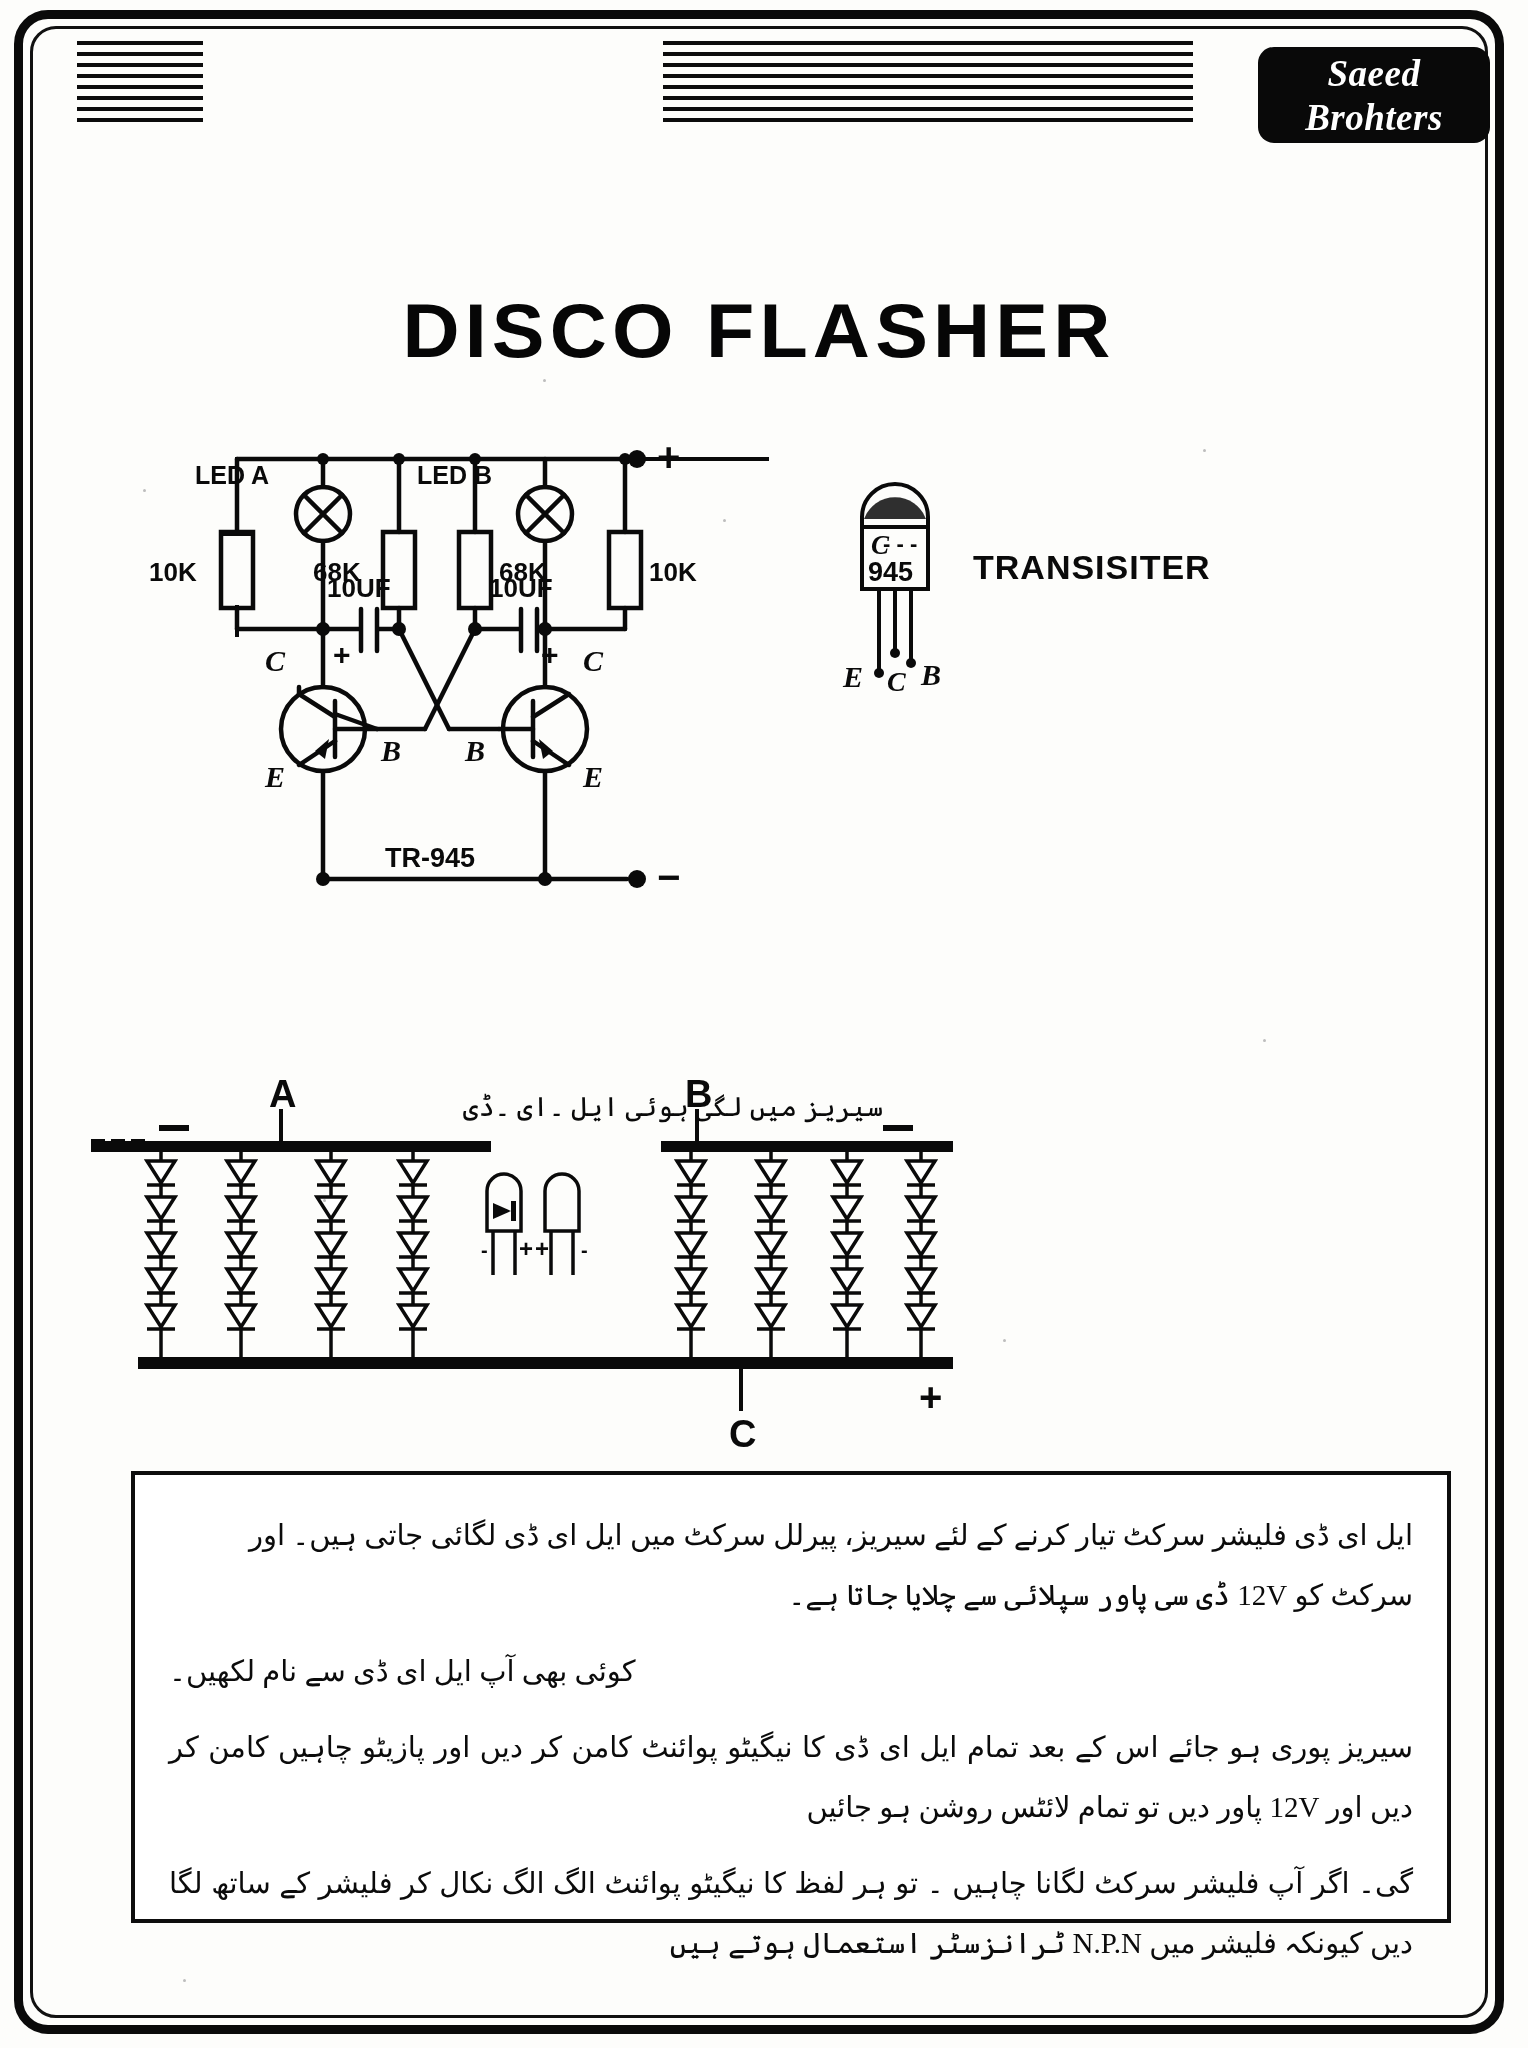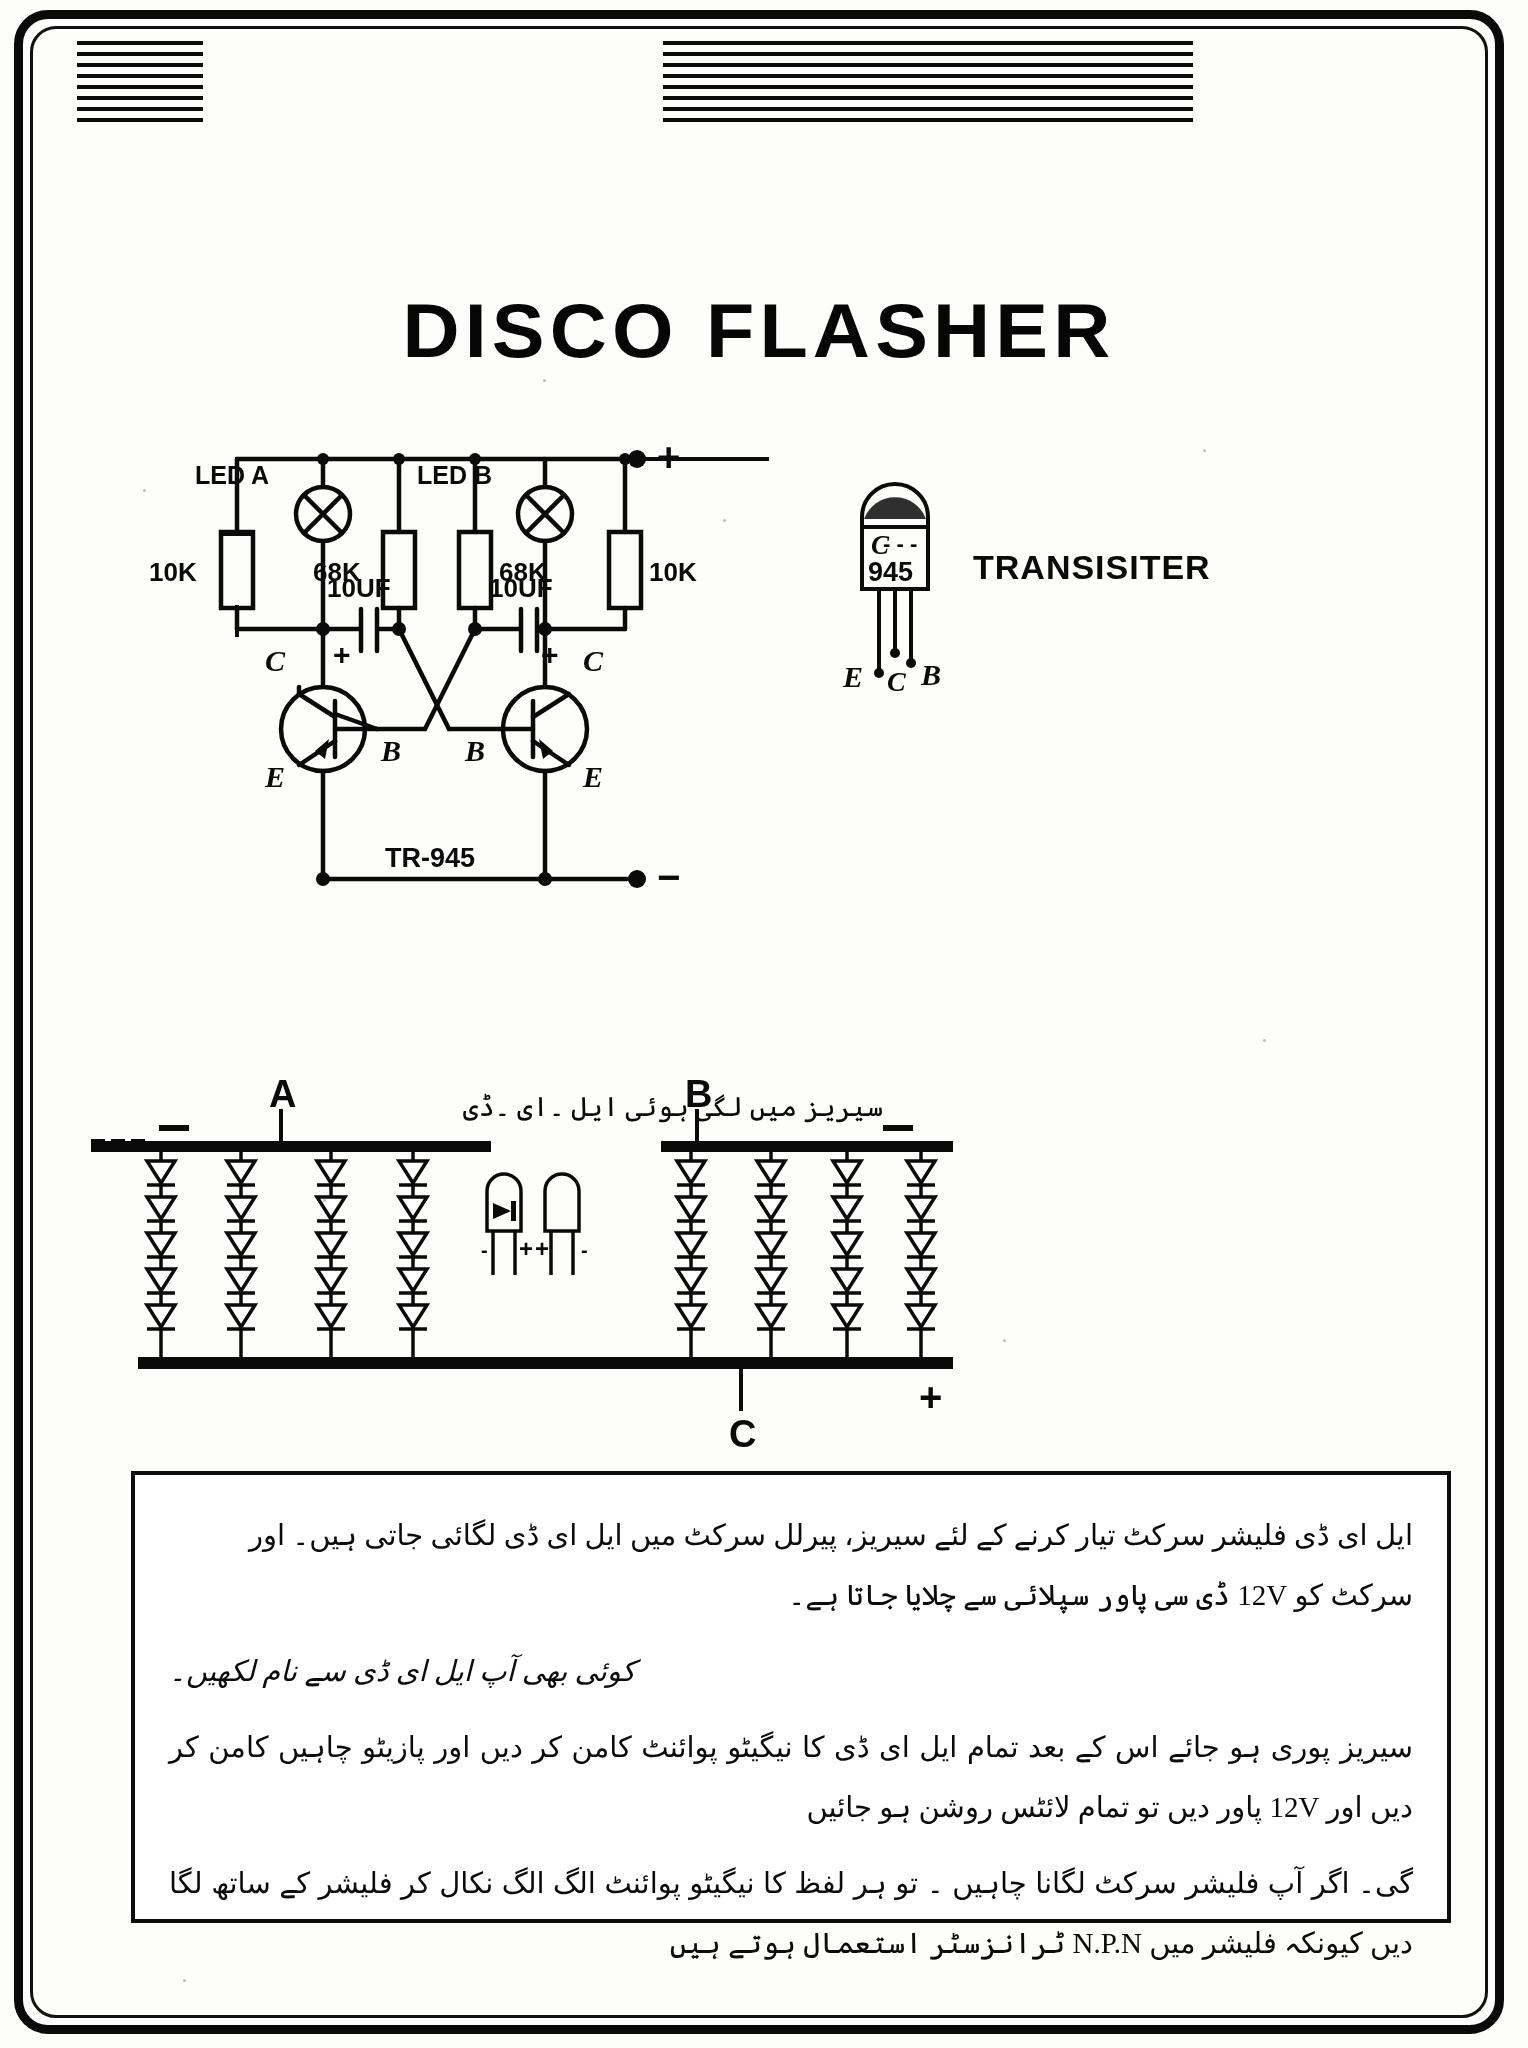--- a/index.html
+++ b/index.html
@@ -135,20 +135,24 @@
     </div>
     <div class="rule-stack" id="rules-right">
       <i></i>
         <i></i>
         <i></i>
         <i></i>
         <i></i>
         <i></i>
         <i></i>
         <i></i>
+    </div>
+    <div id="brand-badge">
+      <div>Saeed</div>
+      <div>Brohters</div>
     </div>
   </div>
 
   <div id="project-title">DISCO FLASHER</div>
 
   <div id="schematic">
     <svg width="1290" height="640" viewBox="0 0 1290 640" xmlns="http://www.w3.org/2000/svg">
       <g stroke="#0a0a0a" stroke-width="4" fill="none" stroke-linecap="square">
 
         <line x1="110" y1="20" x2="640" y2="20"></line>
@@ -459,21 +463,21 @@
         <text x="398" y="178" font-size="20">-</text>
         <text x="436" y="178" font-size="24">+</text>
         <text x="452" y="178" font-size="24">+</text>
         <text x="498" y="178" font-size="20">-</text>
       </g>
     </svg>
   </div>
 
   <div id="desc-box">
     <p class="para p1">ایل ای ڈی فلیشر سرکٹ تیار کرنے کے لئے سیریز، پیرلل سرکٹ میں ایل ای ڈی لگائی جاتی ہیں۔ اور سرکٹ کو 12V ڈی سی پاور سپلائی سے چلایا جاتا ہے۔</p>
-    <p class="para" style="text-align:left;font-style:italic;">کوئی بھی آپ ایل ای ڈی سے نام لکھیں۔</p>
+    <p class="para" style="text-align:left;">کوئی بھی آپ ایل ای ڈی سے نام لکھیں۔</p>
     <p class="para">سیریز پوری ہو جائے اس کے بعد تمام ایل ای ڈی کا نیگیٹو پوائنٹ کامن کر دیں اور پازیٹو چاہیں کامن کر دیں اور 12V پاور دیں تو تمام لائٹس روشن ہو جائیں</p>
     <p class="para">گی۔ اگر آپ فلیشر سرکٹ لگانا چاہیں ۔ تو ہر لفظ کا نیگیٹو پوائنٹ الگ الگ نکال کر فلیشر کے ساتھ لگا دیں کیونکہ فلیشر میں N.P.N ٹرانزسٹر استعمال ہوتے ہیں</p>
 
   </div>
 
   <div class="speck" style="left:120px;top:470px;width:3px;height:3px;"></div>
   <div class="speck" style="left:700px;top:500px;width:3px;height:3px;"></div>
   <div class="speck" style="left:1180px;top:430px;width:3px;height:3px;"></div>
   <div class="speck" style="left:300px;top:1180px;width:3px;height:3px;"></div>
   <div class="speck" style="left:980px;top:1320px;width:3px;height:3px;"></div>

